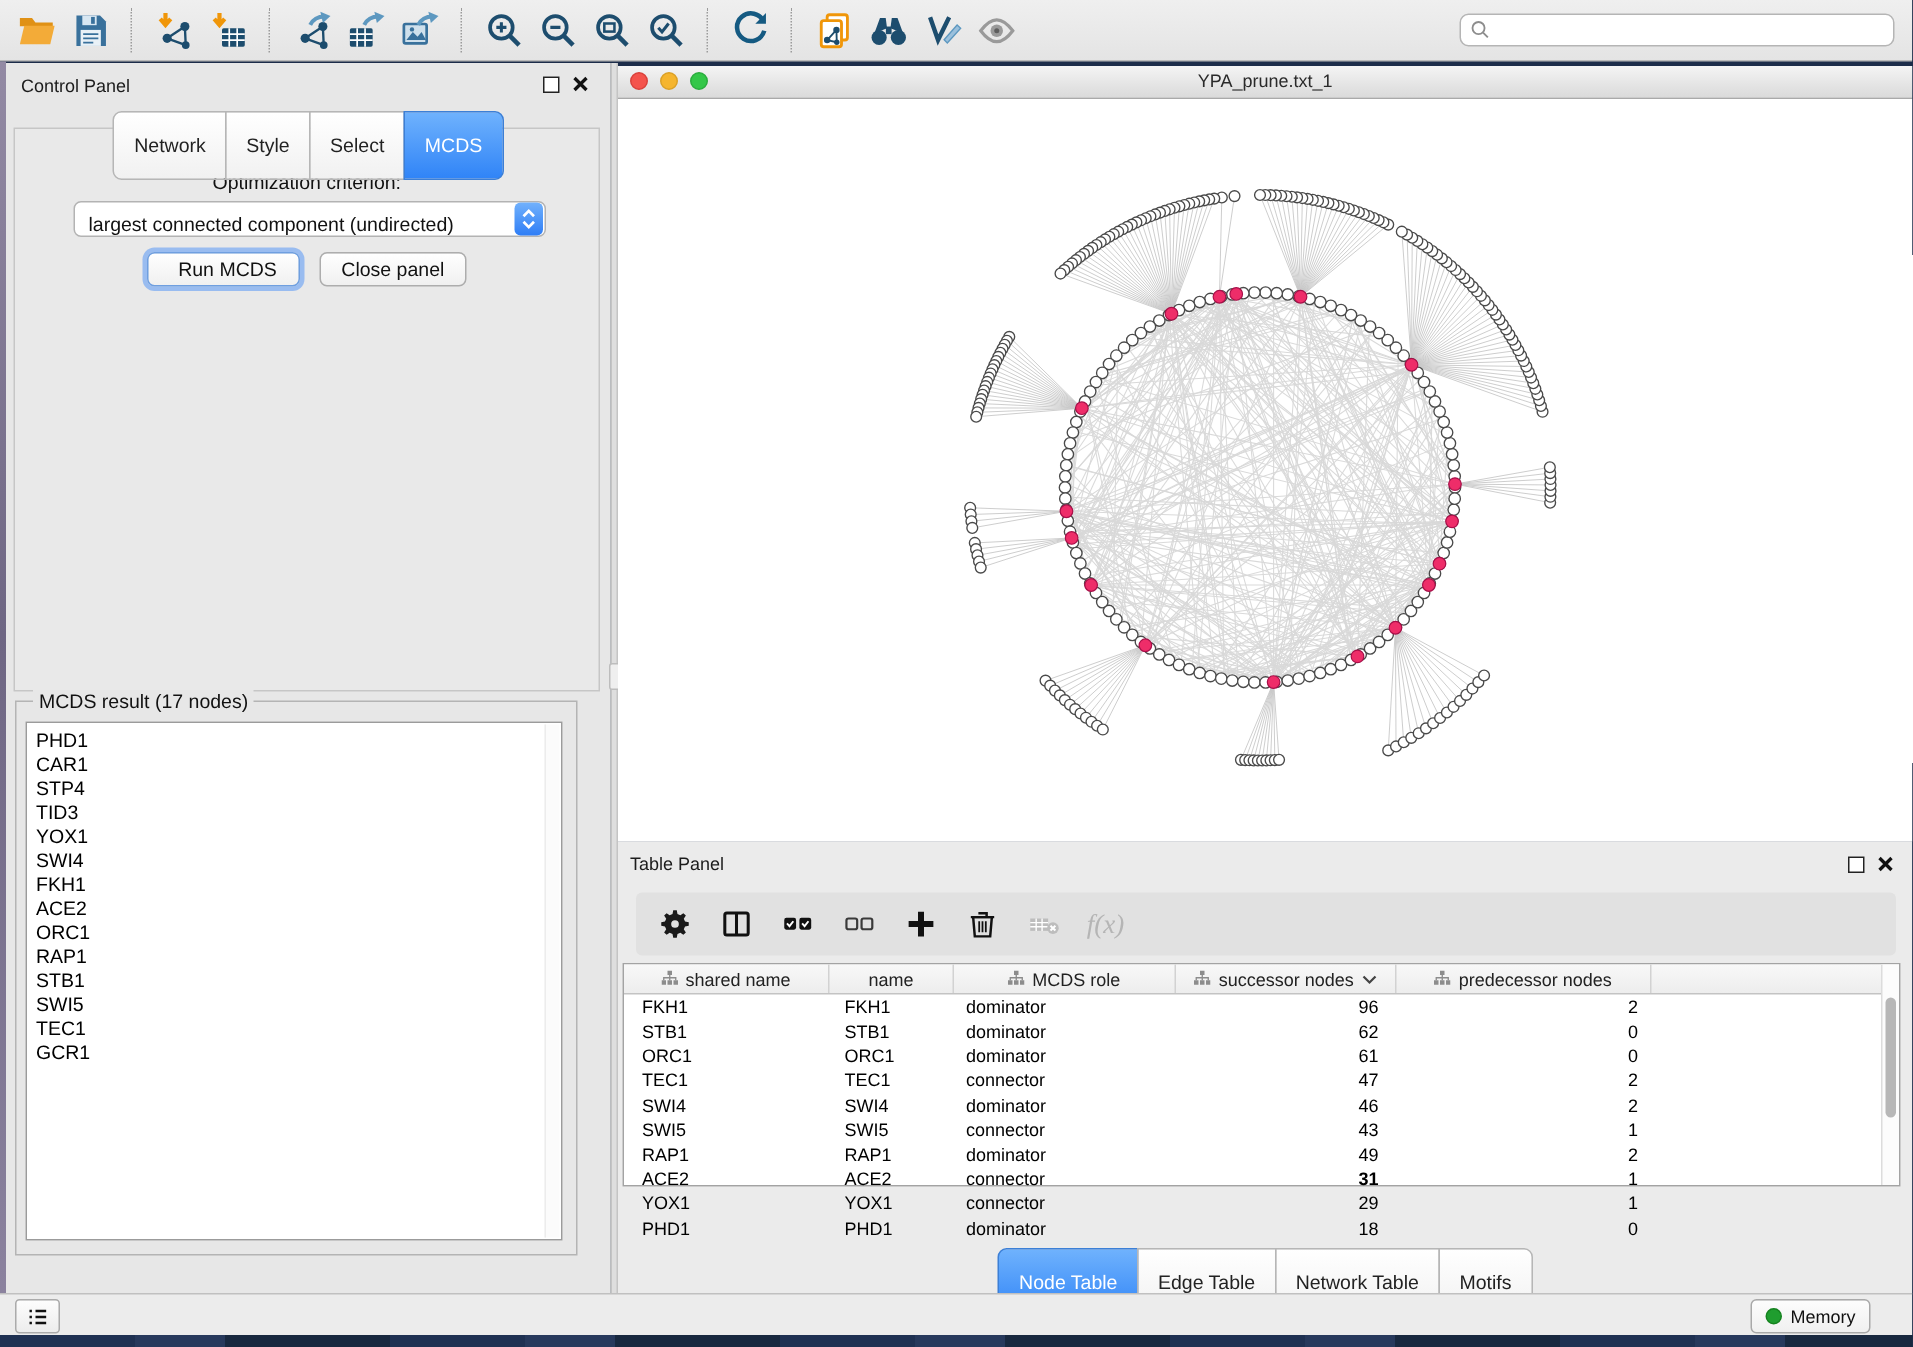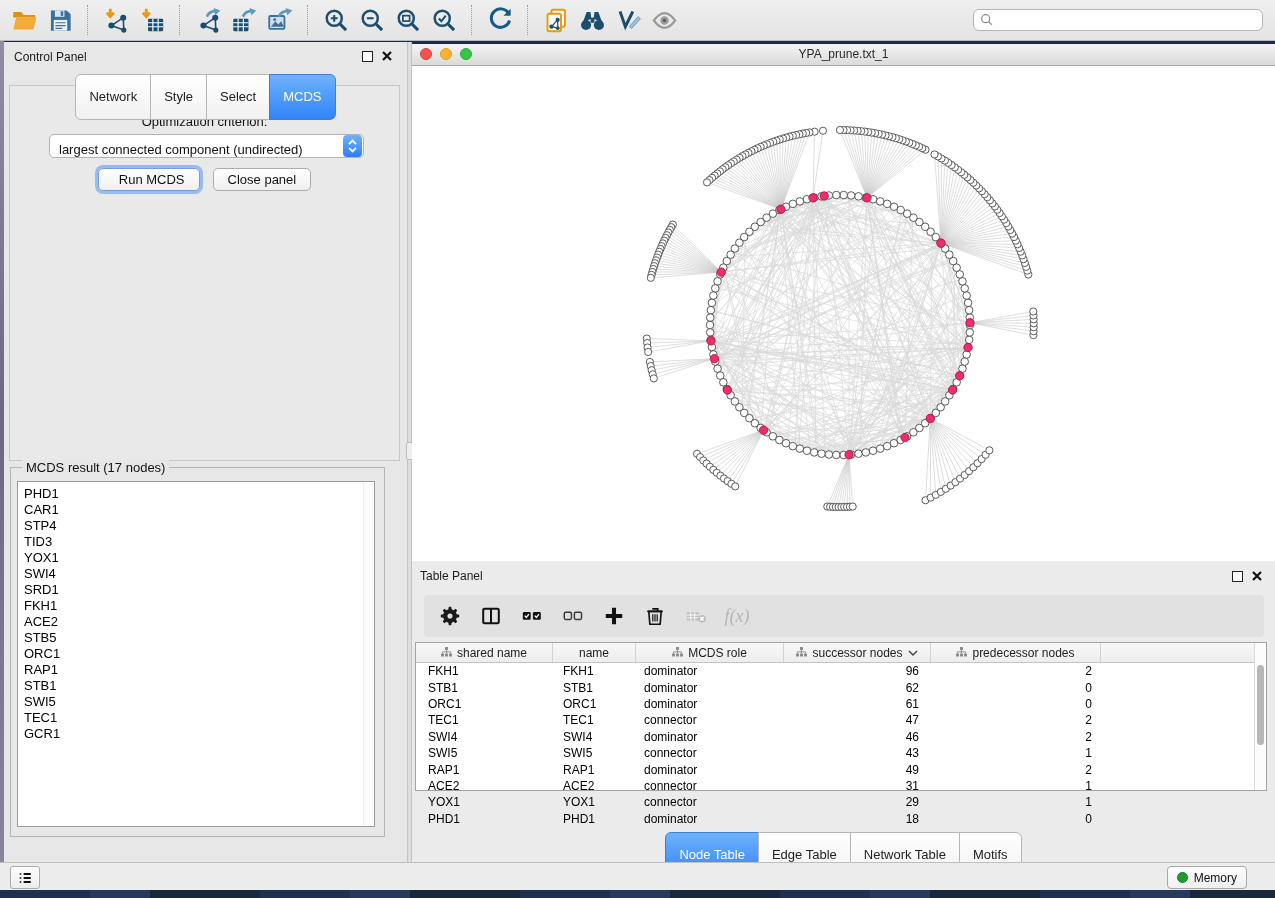--- a/index.html
+++ b/index.html
@@ -274,24 +274,22 @@
     <div class="groupbox">
       <span class="group-label">MCDS result (17 nodes)</span>
       <div class="listbox" id="mcds-list">
           <div class="track"></div>
           <div class="litem">PHD1</div>
           <div class="litem">CAR1</div>
           <div class="litem">STP4</div>
           <div class="litem">TID3</div>
           <div class="litem">YOX1</div>
           <div class="litem">SWI4</div>
-          <div class="litem">SRD1</div>
           <div class="litem">FKH1</div>
           <div class="litem">ACE2</div>
-          <div class="litem">STB5</div>
           <div class="litem">ORC1</div>
           <div class="litem">RAP1</div>
           <div class="litem">STB1</div>
           <div class="litem">SWI5</div>
           <div class="litem">TEC1</div>
           <div class="litem">GCR1</div>
         </div>
     </div>
   </div>
 
@@ -1321,21 +1319,21 @@
             <div class="td " style="width: 137px; padding-left: 12px;">RAP1</div>
             <div class="td " style="width: 83px; padding-left: 10px;">RAP1</div>
             <div class="td " style="width: 148px; padding-left: 8px;">dominator</div>
             <div class="td num" style="width: 147px; padding-right: 12px;">49</div>
             <div class="td num" style="width: 170px; padding-right: 9px;">2</div>
           </div>
           <div class="tr">
             <div class="td " style="width: 137px; padding-left: 12px;">ACE2</div>
             <div class="td " style="width: 83px; padding-left: 10px;">ACE2</div>
             <div class="td " style="width: 148px; padding-left: 8px;">connector</div>
-            <div class="td num" style="width: 147px; padding-right: 12px;">31</div>
+            <div class="td num" style="width: 147px; padding-right: 12px; font-weight: bold;">31</div>
             <div class="td num" style="width: 170px; padding-right: 9px;">1</div>
           </div>
           <div class="tr">
             <div class="td " style="width: 137px; padding-left: 12px;">YOX1</div>
             <div class="td " style="width: 83px; padding-left: 10px;">YOX1</div>
             <div class="td " style="width: 148px; padding-left: 8px;">connector</div>
             <div class="td num" style="width: 147px; padding-right: 12px;">29</div>
             <div class="td num" style="width: 170px; padding-right: 9px;">1</div>
           </div>
           <div class="tr">

